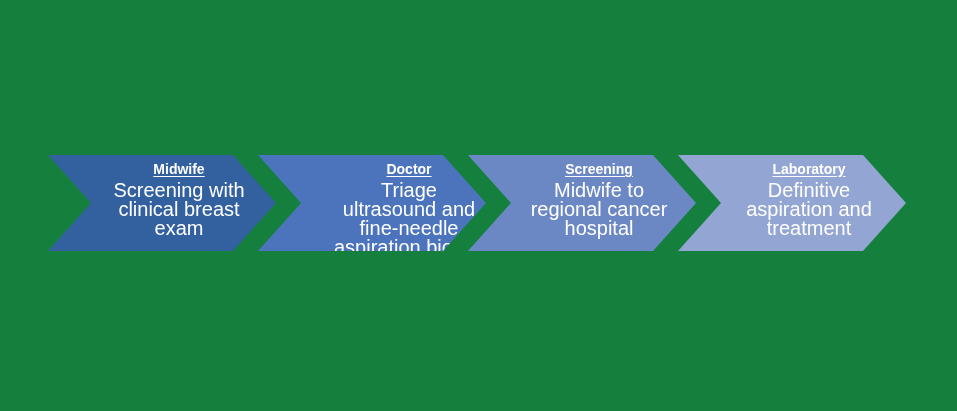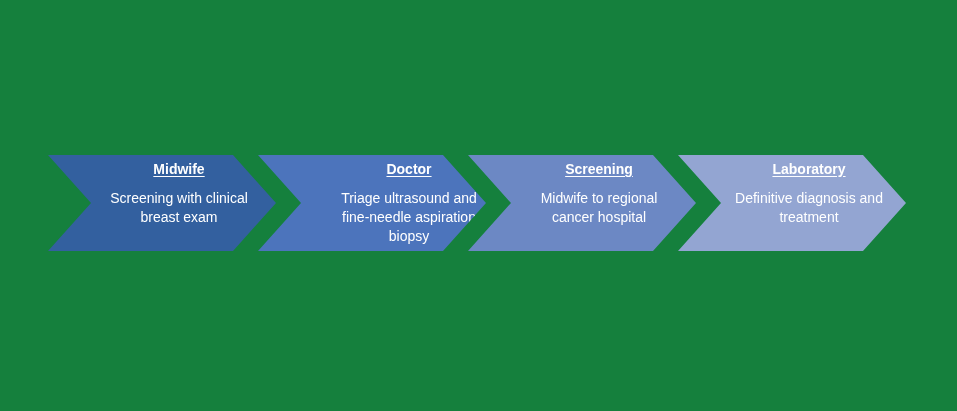--- a/index.html
+++ b/index.html
@@ -60,24 +60,24 @@
     font-size: 14px;
     font-weight: bold;
     line-height: 18px;
     text-decoration: underline;
     text-underline-offset: 2px;
     white-space: nowrap;
   }
 
   .chev-desc {
     color: #ffffff;
-    font-size: 14px;
+    font-size: 20px;
     font-weight: normal;
     line-height: 19px;
-    margin-top: 11px;
+    margin-top: 3px;
   }
 </style>
 </head>
 <body>
 
 <div id="canvas" style="background-color: #15803d;">
 
   <div id="flow">
 
     <div class="chevron s1" style="background-color: rgb(51, 96, 159);">
@@ -97,18 +97,18 @@
     <div class="chevron s3" style="background-color: rgb(108, 136, 196);">
       <div class="chev-inner">
         <div class="chev-title">Screening</div>
         <div class="chev-desc">Midwife to regional cancer hospital</div>
       </div>
     </div>
 
     <div class="chevron s4" style="background-color: rgb(147, 165, 210);">
       <div class="chev-inner">
         <div class="chev-title">Laboratory</div>
-        <div class="chev-desc">Definitive diagnosis and treatment</div>
+        <div class="chev-desc">Definitive aspiration and treatment</div>
       </div>
     </div>
 
   </div>
 </div>
 
 </body></html>

